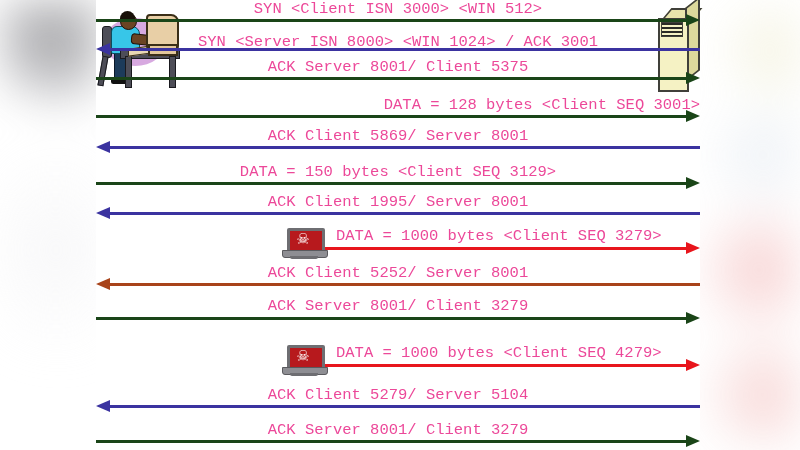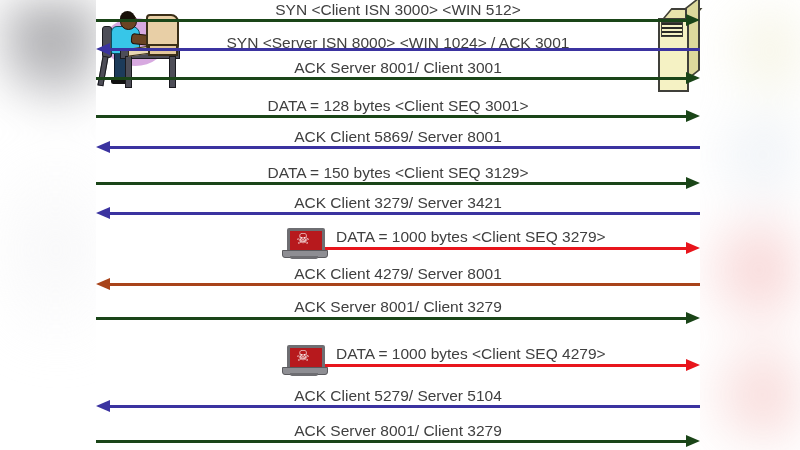--- a/index.html
+++ b/index.html
@@ -81,23 +81,23 @@
   }
 
   
   .msg-label {
     position: absolute;
     left: 0;
     width: 604px;
     text-align: center;
     font-size: 15.5px;
     line-height: 1;
-    color: #404040;
+    color: #ec4899;
     white-space: nowrap;
-    font-family: Liberation Sans, sans-serif;
+    font-family: Liberation Mono, monospace;
   }
 
   
   .arrow {
     position: absolute;
     height: 0;
   }
   .arrow .shaft {
     position: absolute;
     top: 0;
@@ -309,69 +309,69 @@
           </div>
         </div>
         <div class="row">
           <div class="msg-label" style="top: 35px;">SYN &lt;Server ISN 8000&gt; &lt;WIN 1024&gt; / ACK 3001</div>
           <div class="arrow to-left" style="top: 48px; left: 0px; width: 604px;">
             <div class="shaft" style="background: rgb(59, 51, 160); left: 12px; right: 0px;"></div>
             <div class="head" style="border-right-color: rgb(59, 51, 160);"></div>
           </div>
         </div>
         <div class="row">
-          <div class="msg-label" style="top: 60px;">ACK Server 8001/ Client 3001</div>
+          <div class="msg-label" style="top: 60px;">ACK Server 8001/ Client 5375</div>
           <div class="arrow to-right" style="top: 77px; left: 0px; width: 604px;">
             <div class="shaft" style="background: rgb(26, 69, 24); left: 0px; right: 12px;"></div>
             <div class="head" style="border-left-color: rgb(26, 69, 24);"></div>
           </div>
         </div>
         <div class="row">
-          <div class="msg-label" style="top: 98px;">DATA = 128 bytes &lt;Client SEQ 3001&gt;</div>
+          <div class="msg-label" style="top: 98px; text-align: right;">DATA = 128 bytes &lt;Client SEQ 3001&gt;</div>
           <div class="arrow to-right" style="top: 115px; left: 0px; width: 604px;">
             <div class="shaft" style="background: rgb(26, 69, 24); left: 0px; right: 12px;"></div>
             <div class="head" style="border-left-color: rgb(26, 69, 24);"></div>
           </div>
         </div>
         <div class="row">
           <div class="msg-label" style="top: 129px;">ACK Client 5869/ Server 8001</div>
           <div class="arrow to-left" style="top: 146px; left: 0px; width: 604px;">
             <div class="shaft" style="background: rgb(59, 51, 160); left: 12px; right: 0px;"></div>
             <div class="head" style="border-right-color: rgb(59, 51, 160);"></div>
           </div>
         </div>
         <div class="row">
           <div class="msg-label" style="top: 165px;">DATA = 150 bytes &lt;Client SEQ 3129&gt;</div>
           <div class="arrow to-right" style="top: 182px; left: 0px; width: 604px;">
             <div class="shaft" style="background: rgb(26, 69, 24); left: 0px; right: 12px;"></div>
             <div class="head" style="border-left-color: rgb(26, 69, 24);"></div>
           </div>
         </div>
         <div class="row">
-          <div class="msg-label" style="top: 195px;">ACK Client 3279/ Server 3421</div>
+          <div class="msg-label" style="top: 195px;">ACK Client 1995/ Server 8001</div>
           <div class="arrow to-left" style="top: 212px; left: 0px; width: 604px;">
             <div class="shaft" style="background: rgb(59, 51, 160); left: 12px; right: 0px;"></div>
             <div class="head" style="border-right-color: rgb(59, 51, 160);"></div>
           </div>
         </div>
         <div class="row">
           <div class="msg-label" style="top: 229px; text-align: left; left: 240px; width: 364px;">DATA = 1000 bytes &lt;Client SEQ 3279&gt;</div>
           <div class="arrow to-right" style="top: 247px; left: 224px; width: 380px;">
             <div class="shaft" style="background: rgb(232, 21, 28); left: 0px; right: 12px;"></div>
             <div class="head" style="border-left-color: rgb(232, 21, 28);"></div>
           </div>
           <div class="hacker-icon" style="left: 186px; top: 228px;">
             <div class="hk-lid"></div>
             <div class="hk-skull">☠</div>
             <div class="hk-base"></div>
             <div class="hk-foot"></div>
           </div>
         </div>
         <div class="row">
-          <div class="msg-label" style="top: 266px;">ACK Client 4279/ Server 8001</div>
+          <div class="msg-label" style="top: 266px;">ACK Client 5252/ Server 8001</div>
           <div class="arrow to-left" style="top: 283px; left: 0px; width: 604px;">
             <div class="shaft" style="background: rgb(168, 67, 26); left: 12px; right: 0px;"></div>
             <div class="head" style="border-right-color: rgb(168, 67, 26);"></div>
           </div>
         </div>
         <div class="row">
           <div class="msg-label" style="top: 299px;">ACK Server 8001/ Client 3279</div>
           <div class="arrow to-right" style="top: 317px; left: 0px; width: 604px;">
             <div class="shaft" style="background: rgb(26, 69, 24); left: 0px; right: 12px;"></div>
             <div class="head" style="border-left-color: rgb(26, 69, 24);"></div>

